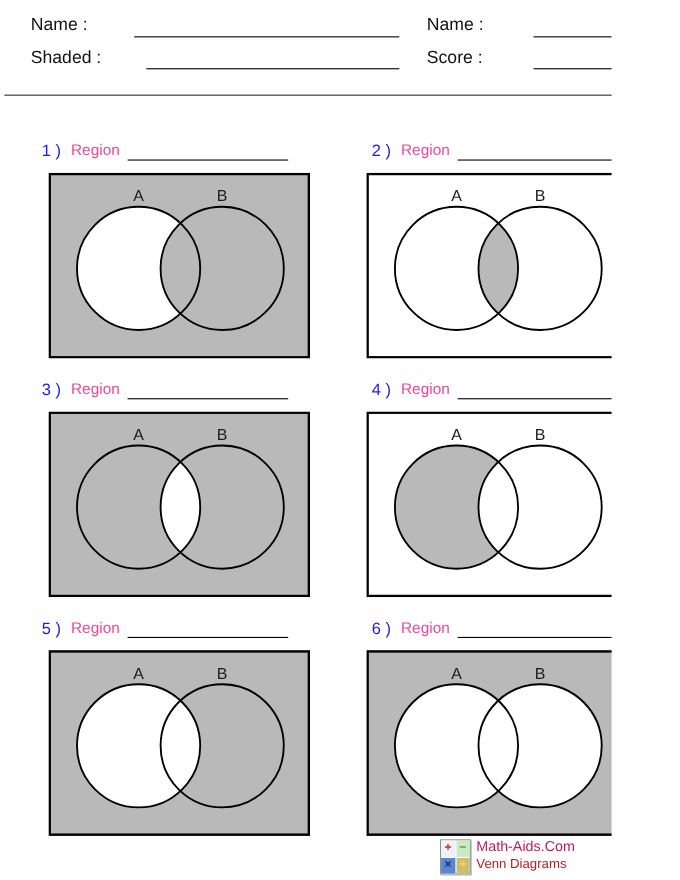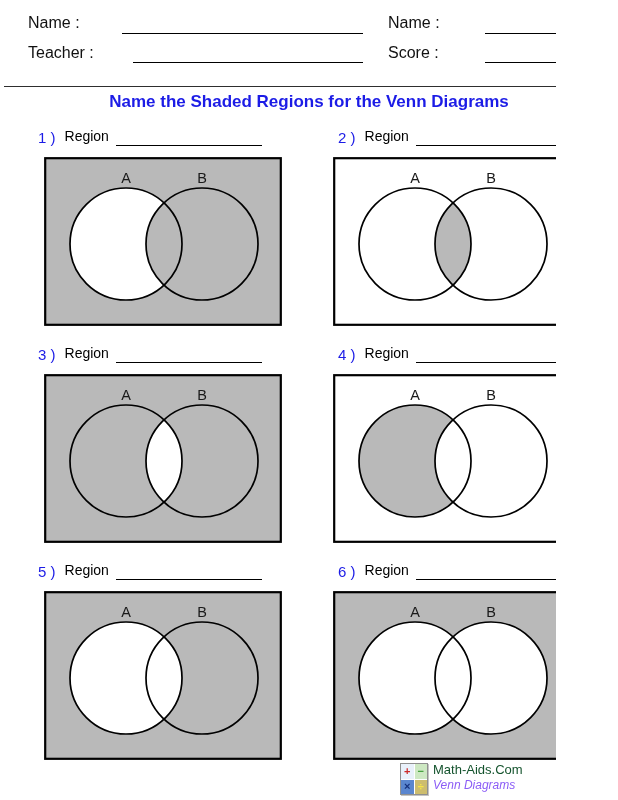--- a/index.html
+++ b/index.html
@@ -12,21 +12,21 @@
   .write-line{position:absolute;border-bottom:1.6px solid #000;height:18px;}
   .separator{position:absolute;left:4px;top:86px;width:610px;border-top:1.3px solid #2e2e2e;}
   .title{
     position:absolute;left:0;top:92px;width:618px;text-align:center;
     font-size:17px;font-weight:bold;
   }
   
   .problem{position:absolute;width:244px;}
   .problem-head{display:flex;align-items:flex-end;height:20px;}
   .p-num{font-size:15px;white-space:pre;margin-right:9px;}
-  .p-region{font-size:14px;color:#000000;line-height:19px;}
+  .p-region{font-size:14px;color:#ec4899;line-height:19px;}
   .p-line{flex:1;margin-left:7px;border-bottom:1.6px solid #000;height:4px;}
   .venn-host{margin-top:11px;line-height:0;}
   .col-left .problem-head{width:224px;}
   .col-left .venn-host{margin-left:6px;}
   .col-right .problem-head{width:235px;padding-left:5px;box-sizing:border-box;}
   svg text{font-family:"Liberation Sans",sans-serif;}
   
   .logo{
     position:absolute;left:400px;top:763px;width:26px;height:30px;
     display:grid;grid-template-columns:1fr 1fr;grid-template-rows:1fr 1fr;gap:1px;
@@ -44,32 +44,31 @@
   .footer-sheet{position:absolute;left:433px;top:778px;font-size:12px;}
 </style>
 </head>
 <body>
 
 <div class="page">
 
   <span class="hdr-label" style="left:28px;top:14px">Name :</span>
   <span class="write-line" style="left:122px;top:15px;width:241px"></span>
 
-  <span class="hdr-label" style="left:28px;top:44px">Teacher :</span>
+  <span class="hdr-label" style="left:28px;top:44px">Shaded :</span>
   <span class="write-line" style="left:133px;top:44px;width:230px"></span>
 
   <span class="hdr-label" style="left:388px;top:14px">Name :</span>
   <span class="write-line" style="left:485px;top:15px;width:97px"></span>
 
   <span class="hdr-label" style="left:388px;top:44px">Score :</span>
   <span class="write-line" style="left:485px;top:44px;width:97px"></span>
 
   <div class="separator"></div>
 
-  <div class="title" style="color: rgb(28, 28, 230);">Name the Shaded Regions for the Venn Diagrams</div>
 
   <div id="problems-grid">
   <div class="problem col-left" style="left: 38px; top: 126px;">
     <div class="problem-head">
       <span class="p-num" style="color: rgb(28, 28, 230);">1 )</span>
       <span class="p-region">Region</span>
       <span class="p-line"></span>
     </div>
     <div class="venn-host"><svg width="238" height="169" viewBox="0 0 238 169">
             <rect x="1.2" y="1.2" width="235.6" height="166.6" fill="#b9b9b9" stroke="#000000" stroke-width="2.2"></rect>
@@ -191,16 +190,16 @@
           </svg></div>
   </div>
 </div>
 
   <div class="logo">
     <span class="logo-tile tile-tl">+</span>
     <span class="logo-tile tile-tr">−</span>
     <span class="logo-tile tile-bl">×</span>
     <span class="logo-tile tile-br">÷</span>
   </div>
-  <span class="footer-site" style="color: #14532d;">Math-Aids.Com</span>
-  <span class="footer-sheet" style="color: #8b5cf6; font-style: italic;">Venn Diagrams</span>
+  <span class="footer-site" style="color: #be185d;">Math-Aids.Com</span>
+  <span class="footer-sheet" style="color: #b91c1c;">Venn Diagrams</span>
 
 </div>
 
 </body></html>

